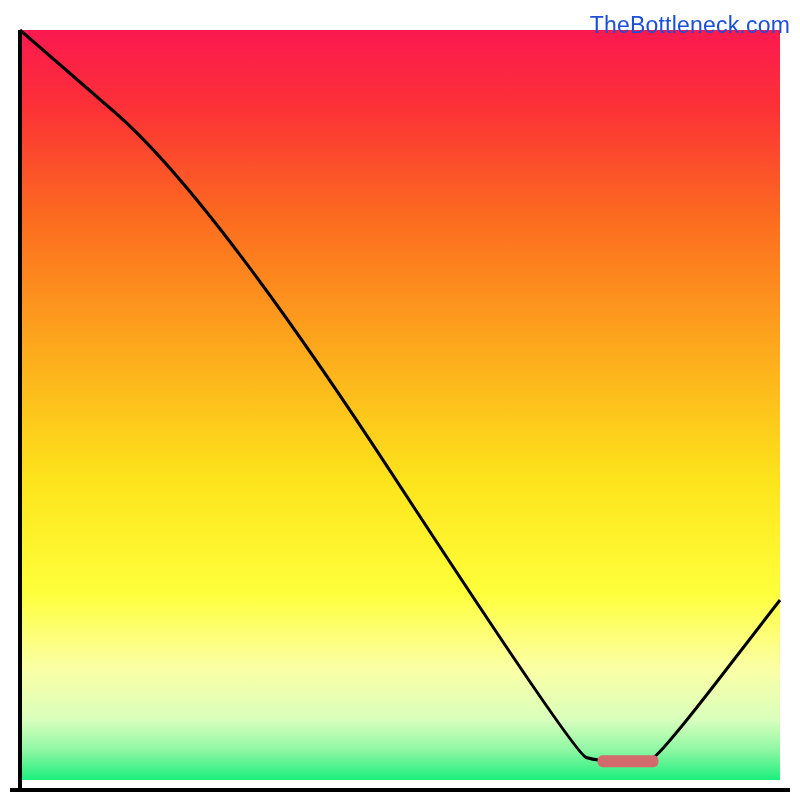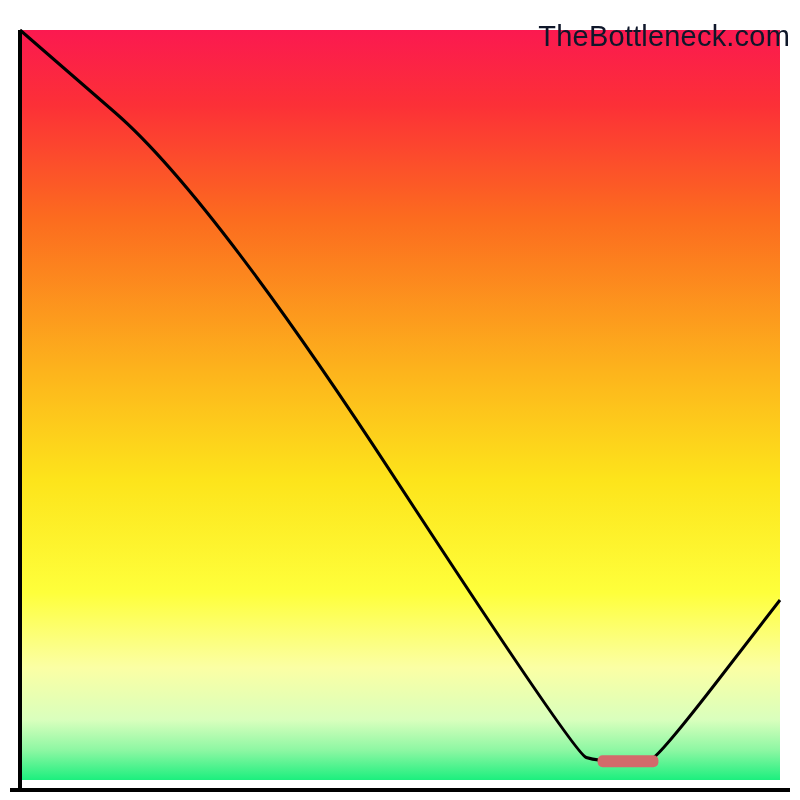--- a/index.html
+++ b/index.html
@@ -10,25 +10,25 @@
     background: #ffffff;
     font-family: Arial, Helvetica, sans-serif;
   }
   .container {
     position: relative;
     width: 800px;
     height: 800px;
   }
   .watermark {
     position: absolute;
-    top: 20px;
+    top: 12px;
     right: 10px;
-    font-size: 29px;
+    font-size: 23px;
     font-weight: 500;
-    color: #0f172a;
+    color: #1d4ed8;
     letter-spacing: 0.2px;
   }
   svg {
     display: block;
   }
 </style>
 </head>
 <body>
 
 <div class="container">

